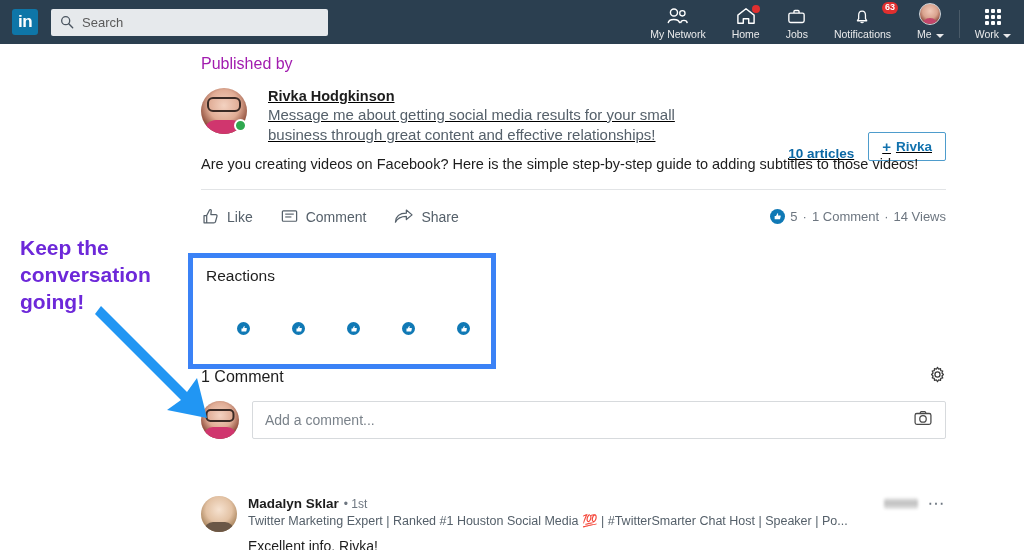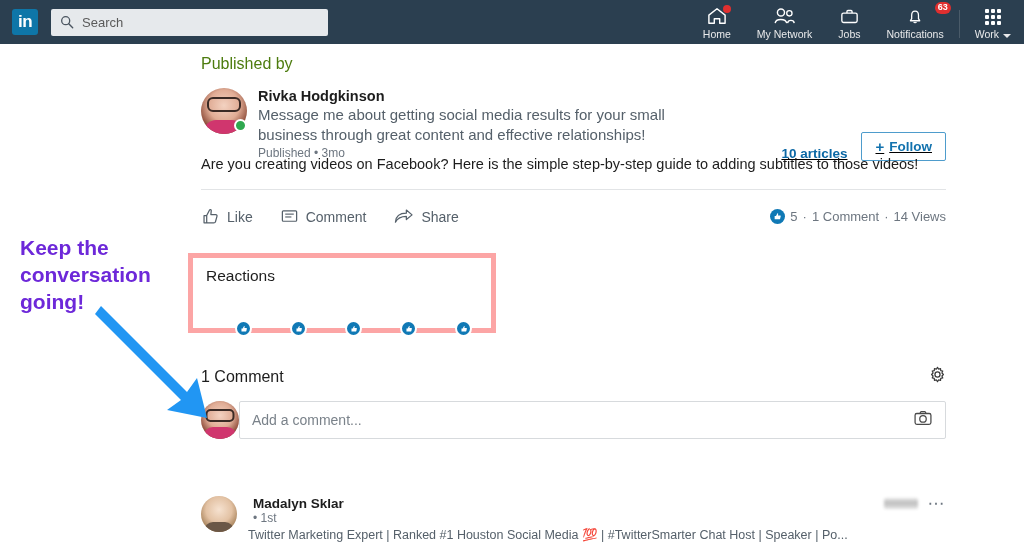--- a/index.html
+++ b/index.html
@@ -61,41 +61,41 @@
   .navdiv { width: 1px; height: 28px; background: #4a5b69; margin: 0 2px 6px 2px; align-self: flex-end; }
   .grid-icon { display: grid; grid-template-columns: repeat(3, 4px); grid-gap: 2px; }
   .grid-icon i { width: 4px; height: 4px; background: #fff; display: block; border-radius: 1px; }
   .caret { display: inline-block; width: 0; height: 0; margin-left: 4px;
     border-left: 4px solid transparent; border-right: 4px solid transparent; border-top: 4px solid #e9eaeb; }
 
   
   .content { position: absolute; top: 44px; left: 0; width: 1024px; }
   .col { position: absolute; left: 201px; width: 745px; }
 
-  .published-by { font-size: 16px; color: #4d7c0f; top: 11px; position: absolute; }
+  .published-by { font-size: 16px; color: #a21caf; top: 11px; position: absolute; }
 
   .author-row { position: absolute; top: 44px; left: 201px; width: 745px; display: flex; }
   .author-av-wrap { position: relative; width: 46px; height: 46px; flex: 0 0 46px; }
   .author-av {
     width: 46px; height: 46px; border-radius: 50%; overflow: hidden; position: relative;
     background: radial-gradient(circle at 50% 38%, #f3d2c1 0%, #e0ac95 42%, #8c4a38 72%, #4e2a20 100%);
   }
   .author-av::before {
     content:""; position:absolute; left:50%; top:20%; transform:translateX(-50%);
     width: 30px; height: 11px; border: 2px solid #3a2a25; border-radius: 6px;
   }
   .author-av::after {
     content:""; position:absolute; left:50%; bottom:-4px; transform:translateX(-50%);
     width: 40px; height: 18px; border-radius: 12px 12px 0 0; background: #d0366e;
   }
   .green-dot {
     position: absolute; right: 0px; bottom: 2px; width: 13px; height: 13px;
     border-radius: 50%; background: #2fa84f; border: 2px solid #fff;
   }
-  .author-info { margin-left: 11px; flex: 1; }
+  .author-info { margin-left: 21px; flex: 1; text-decoration: underline; }
   .author-name { font-size: 14.5px; font-weight: bold; color: #1d1d1d; }
   .author-desc { font-size: 15px; color: #55606a; line-height: 1.32; margin-top: 1px; max-width: 420px; }
   .author-meta { font-size: 12px; color: #6d7680; margin-top: 1px; }
 
   .articles-follow { position: absolute; right: 0; top: 44px; display: flex; align-items: flex-end; text-decoration: underline; }
   .articles-link { font-size: 13.5px; color: #0b68a5; font-weight: bold; }
   .follow-btn {
     margin-left: 14px; border: 1px solid #4e9ccc; border-radius: 2px;
     color: #1272ae; background: #fff; font-size: 13.5px; font-weight: bold;
     padding: 5px 13px; display: flex; align-items: center; cursor: pointer;
@@ -113,22 +113,22 @@
   .action { display: flex; align-items: center; margin-right: 27px; cursor: pointer; }
   .action .alabel { font-size: 14px; color: #55606a; margin-left: 7px; }
   .stats { margin-left: auto; display: flex; align-items: center; font-size: 13px; color: #6d7680; }
   .like-circle {
     width: 15px; height: 15px; border-radius: 50%; background: #1079b5;
     display: flex; align-items: center; justify-content: center; margin-right: 5px;
   }
 
   
   .reactions-box {
-    position: absolute; top: 209px; left: 188px; width: 308px; height: 80px;
-    border: 5px solid #fca5a5; background: #fff;
+    position: absolute; top: 209px; left: 188px; width: 308px; height: 116px;
+    border: 5px solid #3b82f6; background: #fff;
   }
   .reactions-title { font-size: 15.5px; color: #1d1d1d; margin: 9px 0 0 13px; }
   .reaction-avatars { display: flex; margin: 7px 0 0 13px; }
   .ravatar-wrap { position: relative; width: 44px; height: 44px; margin-right: 11px; }
   .ravatar { width: 44px; height: 44px; border-radius: 50%; overflow: hidden; position: relative; }
   .rbadge {
     position: absolute; right: -2px; bottom: -1px; width: 17px; height: 17px;
     border-radius: 50%; background: #1079b5; border: 2px solid #fff;
     display: flex; align-items: center; justify-content: center;
   }
@@ -150,36 +150,36 @@
   }
   .cc-avatar::before {
     content:""; position:absolute; left:50%; top:22%; transform:translateX(-50%);
     width: 25px; height: 9px; border: 2px solid #3a2a25; border-radius: 5px;
   }
   .cc-avatar::after {
     content:""; position:absolute; left:50%; bottom:-3px; transform:translateX(-50%);
     width: 34px; height: 15px; border-radius: 10px 10px 0 0; background: #d0366e;
   }
   .comment-input {
-    flex: 1; height: 38px; border: 1px solid #d7dadd; border-radius: 2px;
+    margin-left: 13px; flex: 1; height: 38px; border: 1px solid #d7dadd; border-radius: 2px;
     display: flex; align-items: center; padding: 0 12px; background: #fff;
   }
   .comment-input .ph { font-size: 14px; color: #7a828a; flex: 1; }
 
   .comment-item { position: absolute; top: 452px; left: 201px; width: 745px; display: flex; }
   .ci-avatar {
     width: 36px; height: 36px; border-radius: 50%; overflow: hidden; flex: 0 0 36px; position: relative;
     background: radial-gradient(circle at 50% 38%, #f6e2d0 0%, #e3c2a4 45%, #a07b52 78%, #5e452c 100%);
   }
   .ci-avatar::after {
     content:""; position:absolute; left:50%; bottom:-3px; transform:translateX(-50%);
     width: 30px; height: 13px; border-radius: 9px 9px 0 0; background: #6b5746;
   }
   .ci-body { margin-left: 11px; flex: 1; }
-  .ci-namerow { display: flex; align-items: baseline; flex-direction: column; }
+  .ci-namerow { display: flex; align-items: baseline; }
   .ci-name { font-size: 13.5px; font-weight: bold; color: #1d1d1d; }
   .ci-degree { font-size: 12px; color: #6d7680; margin-left: 5px; }
   .ci-headline { font-size: 12.5px; color: #55606a; margin-top: 2px; }
   .ci-text { font-size: 14px; color: #1d1d1d; margin-top: 10px; }
   .ci-right { position: absolute; right: 0; top: 2px; display: flex; align-items: center; }
   .blurred-time {
     width: 34px; height: 11px; border-radius: 2px;
     background: linear-gradient(180deg, #e8e8e8 0%, #bdbdbd 45%, #e4e4e4 100%);
     filter: blur(1.6px); margin-right: 10px;
   }
@@ -207,42 +207,42 @@
             <circle cx="6.5" cy="6.5" r="4.6" fill="none" stroke="#4b5560" stroke-width="1.5"></circle>
             <line x1="10" y1="10" x2="14.5" y2="14.5" stroke="#4b5560" stroke-width="1.6" stroke-linecap="round"></line>
           </svg>
       </span>
       <span class="stext">Search</span>
     </div>
 
     <div class="navitems">
 
       <div class="navitem">
-        <span class="badge-dot"></span>
-        <span class="nicon">
-          <svg viewBox="0 0 22 20" width="20" height="18">
-              <path d="M2 9 L11 2 L20 9 V18 H14 V13 H8 V18 H2 Z" fill="none" stroke="#fff" stroke-width="1.6" stroke-linejoin="round"></path>
-            </svg>
-        </span>
-        <span class="nlabel">Home</span>
-      </div>
-
-      <div class="navitem">
         <span class="nicon">
           <svg viewBox="0 0 26 20" width="23" height="18">
               <circle cx="9" cy="6" r="4" fill="none" stroke="#fff" stroke-width="1.6"></circle>
               <circle cx="18.5" cy="7" r="3" fill="none" stroke="#fff" stroke-width="1.5"></circle>
               <path d="M2.5 18 C3 12.5 14.5 12.5 15.5 18" fill="none" stroke="#fff" stroke-width="1.6"></path>
               <path d="M16.5 18 C17 14 23.5 14 24 18" fill="none" stroke="#fff" stroke-width="1.5"></path>
             </svg>
         </span>
         <span class="nlabel">My Network</span>
       </div>
 
       <div class="navitem">
+        <span class="badge-dot"></span>
+        <span class="nicon">
+          <svg viewBox="0 0 22 20" width="20" height="18">
+              <path d="M2 9 L11 2 L20 9 V18 H14 V13 H8 V18 H2 Z" fill="none" stroke="#fff" stroke-width="1.6" stroke-linejoin="round"></path>
+            </svg>
+        </span>
+        <span class="nlabel">Home</span>
+      </div>
+
+      <div class="navitem">
         <span class="nicon">
           <svg viewBox="0 0 22 20" width="19" height="17">
               <rect x="2" y="6" width="18" height="11" rx="2" fill="none" stroke="#fff" stroke-width="1.6"></rect>
               <path d="M8 6 V4.2 C8 3.5 8.5 3 9.2 3 H12.8 C13.5 3 14 3.5 14 4.2 V6" fill="none" stroke="#fff" stroke-width="1.6"></path>
             </svg>
         </span>
         <span class="nlabel">Jobs</span>
       </div>
 
 
@@ -250,20 +250,26 @@
         <span class="badge-num">63</span>
         <span class="nicon">
           <svg viewBox="0 0 22 20" width="19" height="17">
               <path d="M5 15 H16 L14.5 12.5 V8.5 C14.5 5.5 12.8 3.7 10.5 3.7 C8.2 3.7 6.5 5.5 6.5 8.5 V12.5 Z" fill="none" stroke="#fff" stroke-width="1.5" stroke-linejoin="round"></path>
               <path d="M9 16.5 C9.3 17.6 11.7 17.6 12 16.5" fill="none" stroke="#fff" stroke-width="1.4"></path>
             </svg>
         </span>
         <span class="nlabel">Notifications</span>
       </div>
 
+      <div class="navitem">
+        <span class="nicon">
+          <span class="nav-avatar"></span>
+        </span>
+        <span class="nlabel"><span>Me</span><span class="caret"></span></span>
+      </div>
 
       <div class="navdiv"></div>
 
       <div class="navitem">
         <span class="nicon">
           <span class="grid-icon">
               <i></i>
               <i></i>
               <i></i>
               <i></i>
@@ -285,27 +291,26 @@
     <div class="col published-by">Published by</div>
 
     <div class="author-row">
       <div class="author-av-wrap">
         <div class="author-av"></div>
         <div class="green-dot"></div>
       </div>
       <div class="author-info">
         <div class="author-name">Rivka Hodgkinson</div>
         <div class="author-desc">Message me about getting social media results for your small business through great content and effective relationships!</div>
-        <div class="author-meta">Published • 3mo</div>
       </div>
       <div class="articles-follow">
         <span class="articles-link">10 articles</span>
         <span class="follow-btn">
           <span class="plus">+</span>
-          <span>Follow</span>
+          <span>Rivka</span>
         </span>
       </div>
     </div>
 
     <div class="post-text">Are you creating videos on Facebook? Here is the simple step-by-step guide to adding subtitles to those videos!</div>
 
     <div class="divider" style="top:145px"></div>
 
     <div class="actionbar">
       <span class="action">

